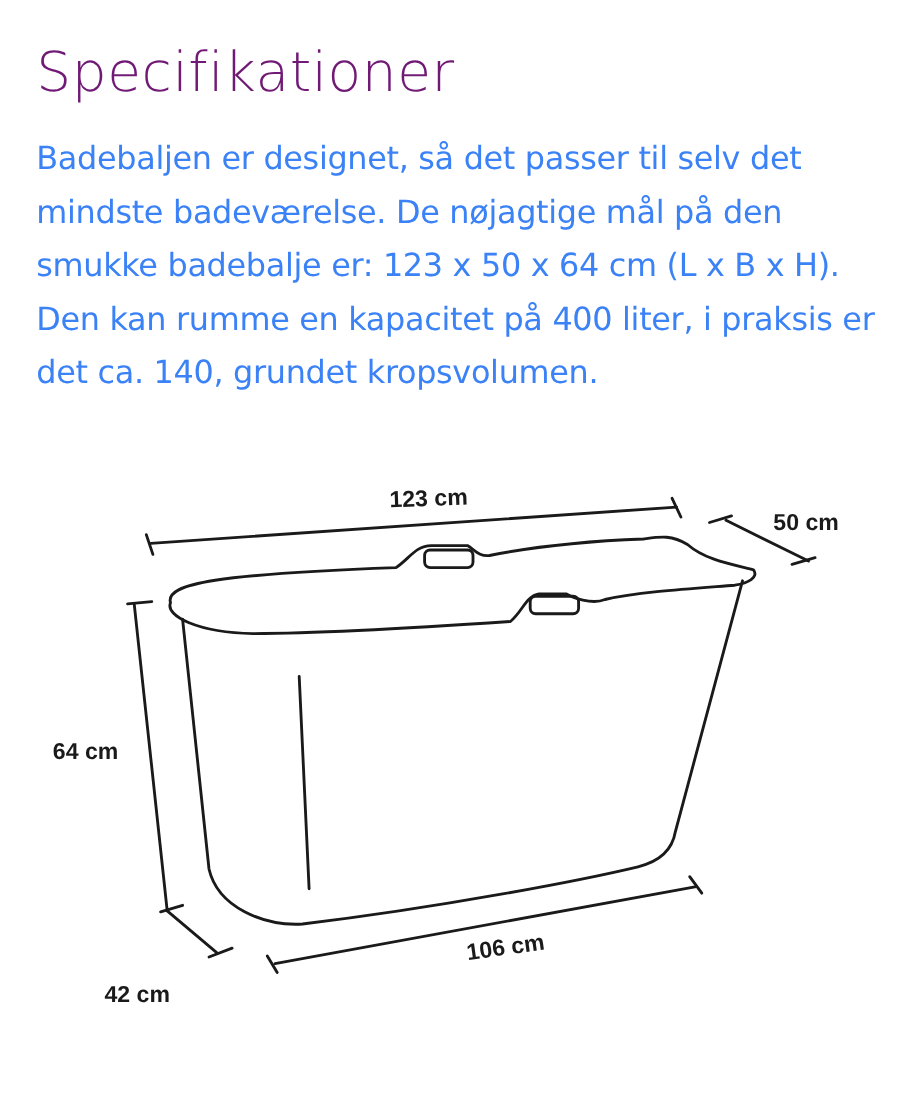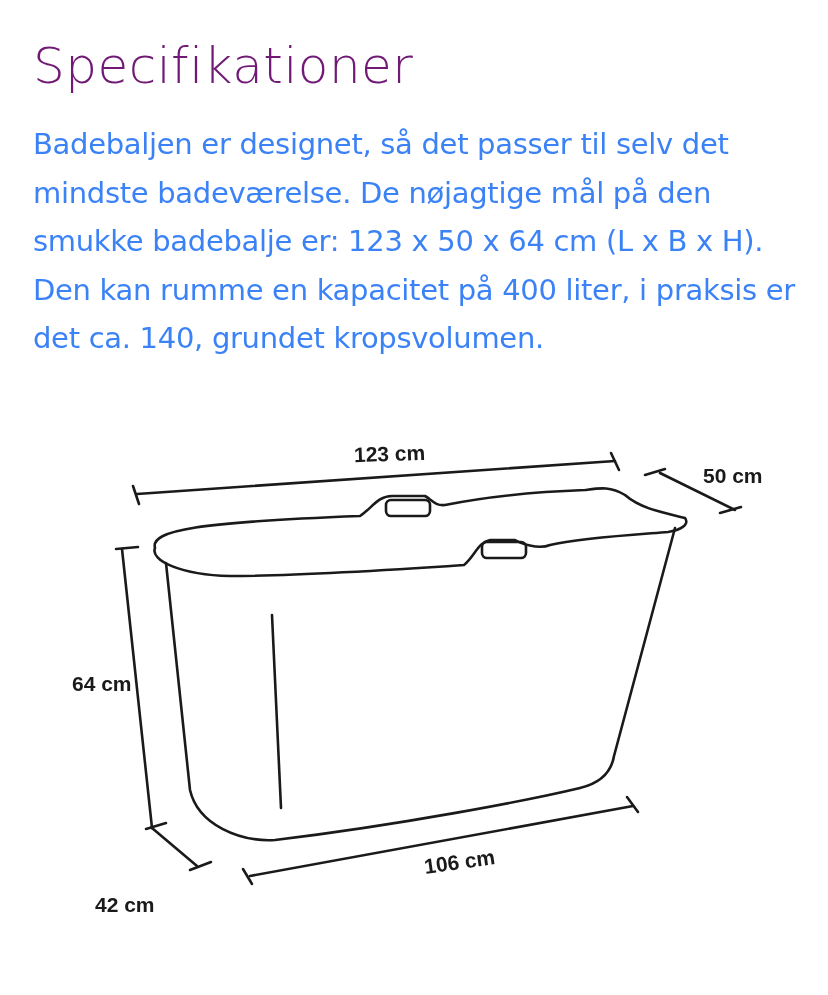--- a/index.html
+++ b/index.html
@@ -61,16 +61,16 @@
     <path d="M152 828 L 197 866"></path>
     <path d="M190 870 L 211 862"></path>
 
     <path d="M250 876 L 633 806"></path>
     <path d="M243 869 L 252 884"></path>
     <path d="M627 797 L 638 812"></path>
   </svg>
 
   <span class="dimlabel" style="left:354px; top:22px; transform: rotate(-2deg);">123 cm</span>
   <span class="dimlabel" style="left:703px; top:44px;">50 cm</span>
-  <span class="dimlabel" style="left:72px; top:252px;">64 cm</span>
+  <span class="dimlabel" style="left:48px; top:252px;">64 cm</span>
   <span class="dimlabel" style="left:95px; top:427px;margin-top:46px;">42 cm</span>
   <span class="dimlabel" style="left:424px; top:430px; transform: rotate(-8deg);">106 cm</span>
 </div>
 
 </body></html>

